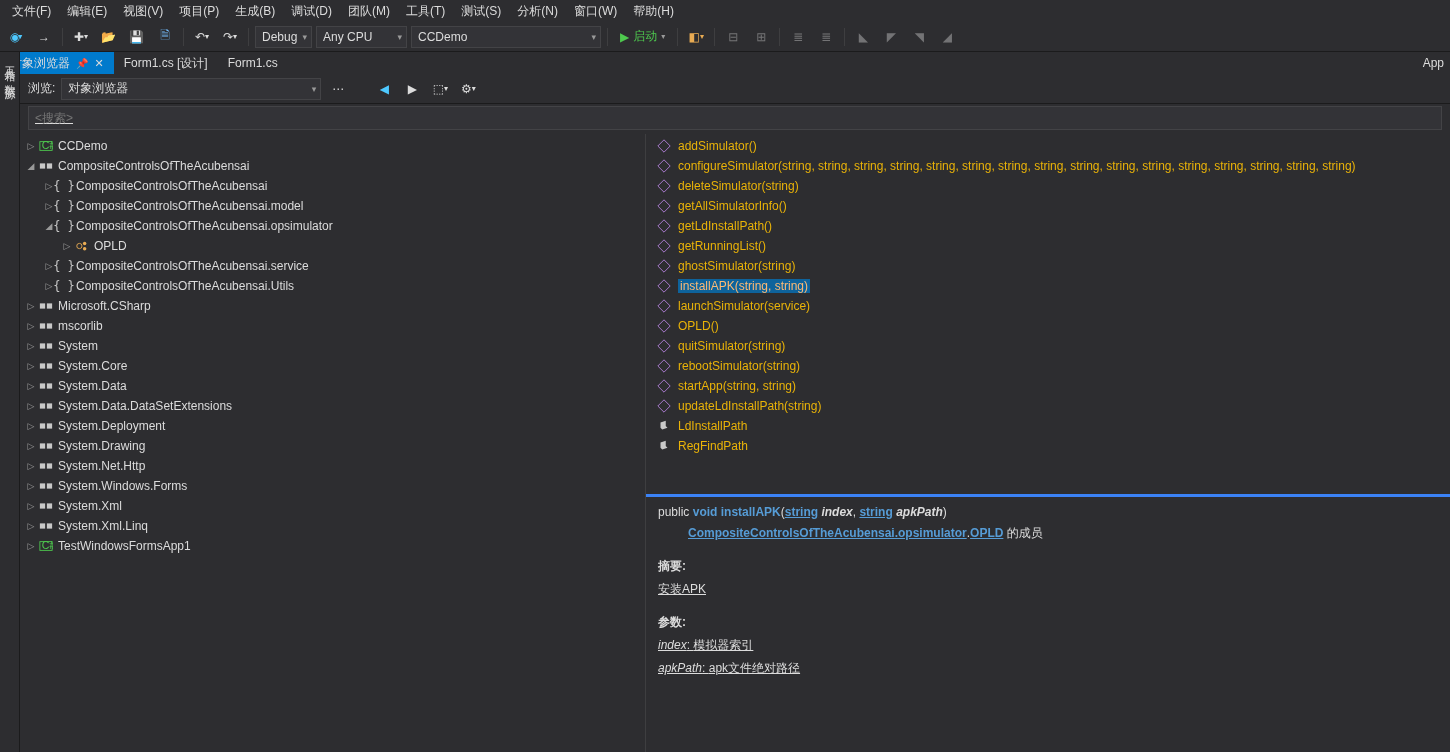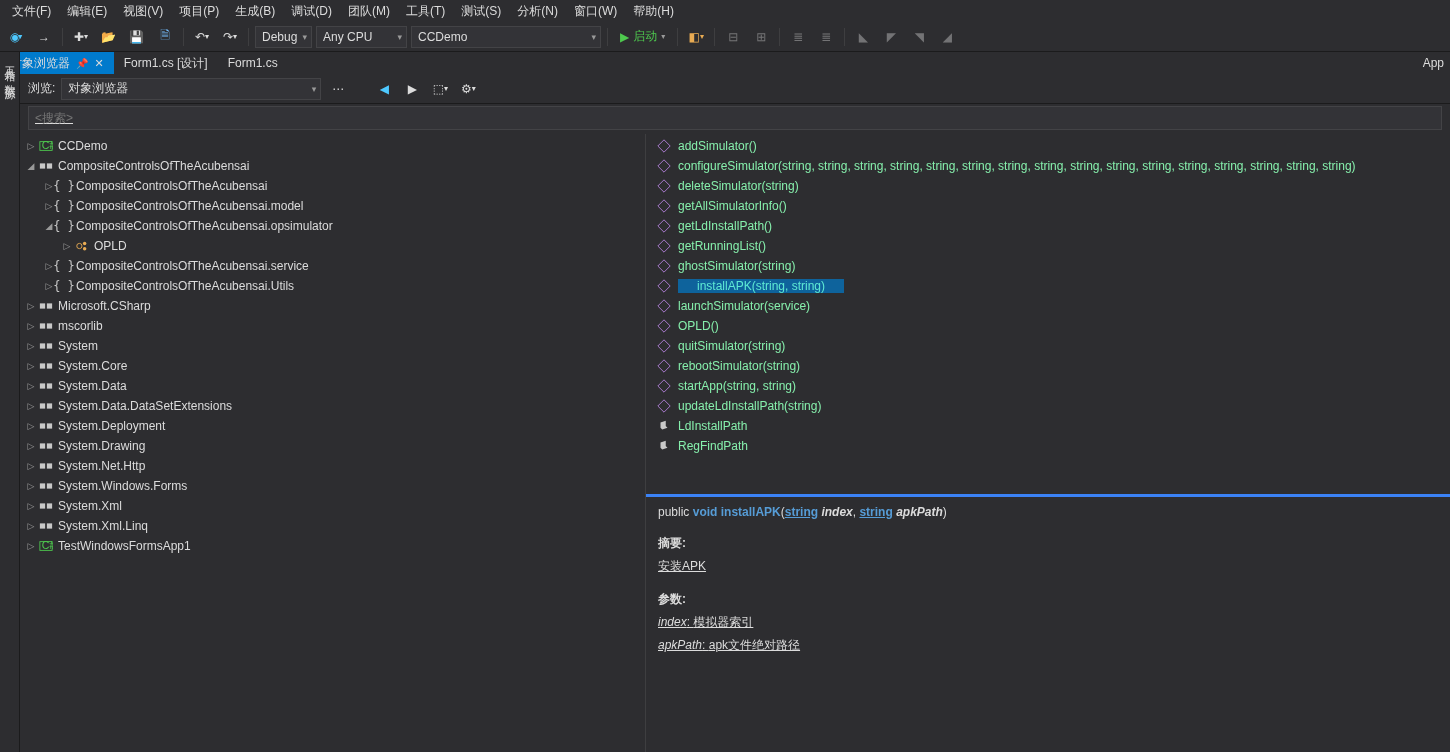--- a/index.html
+++ b/index.html
@@ -42,23 +42,23 @@
 .right-col { flex: 1; display: flex; flex-direction: column; border-left: 1px solid #3e3e40; }
 .right-top { flex: 0 0 360px; overflow: auto; padding: 2px 0; }
 .right-bot { flex: 1; border-top: 3px solid #3b82f6; padding: 8px 12px; overflow: auto; }
 
 .tree .node { display: flex; align-items: center; height: 20px; padding-left: 4px; cursor: pointer; white-space: nowrap; }
 .tree .arrow { width: 14px; text-align: center; color: #999; font-size: 9px; }
 .tree .ico { width: 16px; height: 14px; display: inline-flex; align-items: center; justify-content: center; margin-right: 4px; }
 .tree .txt { color: #dcdcdc; }
 
 .mlist .mitem { display: flex; align-items: center; height: 20px; padding-left: 10px; cursor: pointer; white-space: nowrap; }
-.mlist .mitem.sel .mtxt { background: #0e639c; color: #5eead4; padding: 0 19px; }
+.mlist .mitem.sel .mtxt { background: #0e639c; color: #fdba74; padding: 0 2px; }
 .mlist .mico { width: 16px; height: 14px; margin-right: 6px; display: inline-flex; align-items: center; justify-content: center; }
-.mlist .mtxt { color: #86efac; }
+.mlist .mtxt { color: #eab308; }
 
 .sig { color: #dcdcdc; margin-bottom: 6px; }
 .sig .kw { color: #569cd6; font-weight: bold; }
 .sig .typ { color: #569cd6; font-weight: bold; text-decoration: underline; }
 .sig .nm { color: #dcdcdc; font-weight: bold; font-style: italic; }
 .link { color: #569cd6; font-weight: bold; text-decoration: underline; cursor: pointer; }
 .desc-h { color: #dcdcdc; font-weight: bold; margin-top: 16px; margin-bottom: 6px; }
 .desc-p { color: #dcdcdc; margin-bottom: 6px; text-decoration: underline; }
 .prm { font-style: italic; color: #dcdcdc; }
 
@@ -483,20 +483,23 @@
         </div>
       <div class="right-bot">
         <div class="sig">
           <span>public</span>
           <span class="kw">void</span>
           <span class="kw">installAPK</span>(<span class="typ">string</span>
           <span class="nm">index</span>,
           <span class="typ">string</span>
           <span class="nm">apkPath</span>)
         </div>
+        <div style="padding-left:30px">
+          <span class="link">CompositeControlsOfTheAcubensai.opsimulator</span>.<span class="link">OPLD</span><span> 的成员</span>
+        </div>
         <div class="desc-h">摘要:</div>
         <div class="desc-p">安装APK</div>
         <div class="desc-h">参数:</div>
         <div class="desc-p"><span class="prm">index</span>: <span>模拟器索引</span></div>
         <div class="desc-p"><span class="prm">apkPath</span>: <span>apk文件绝对路径</span></div>
       </div>
     </div>
   </div>
 
 </div>

